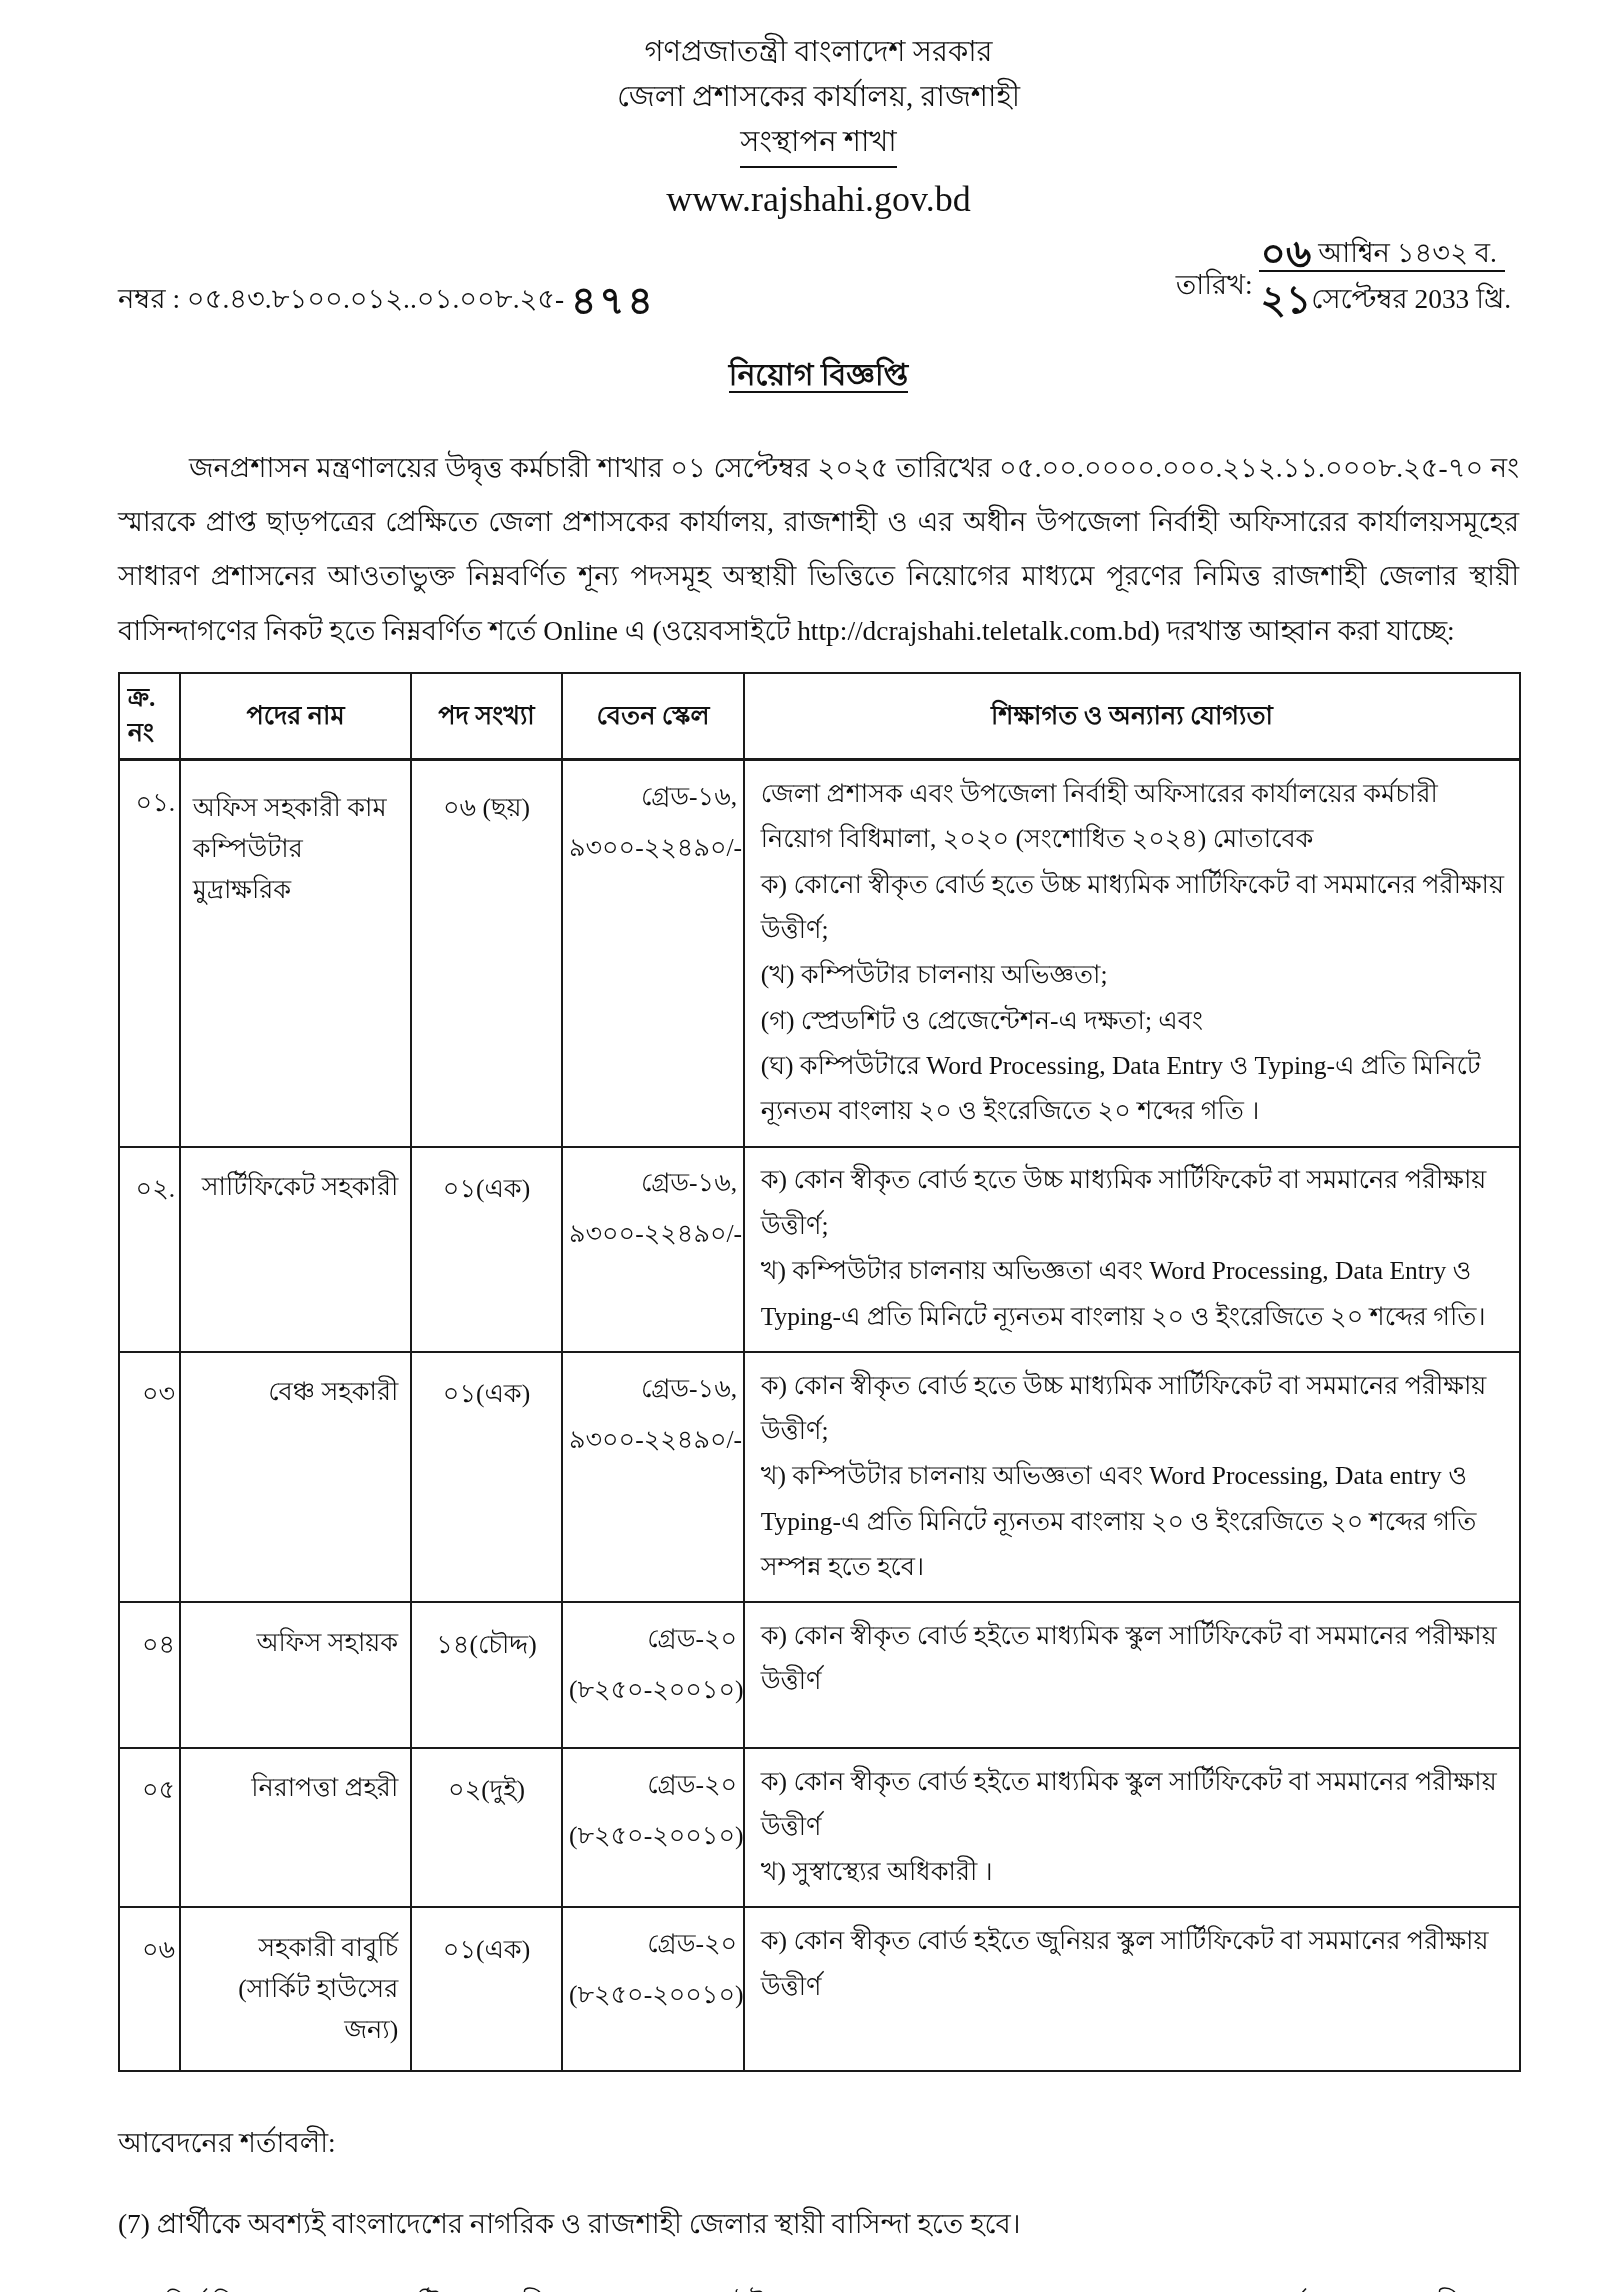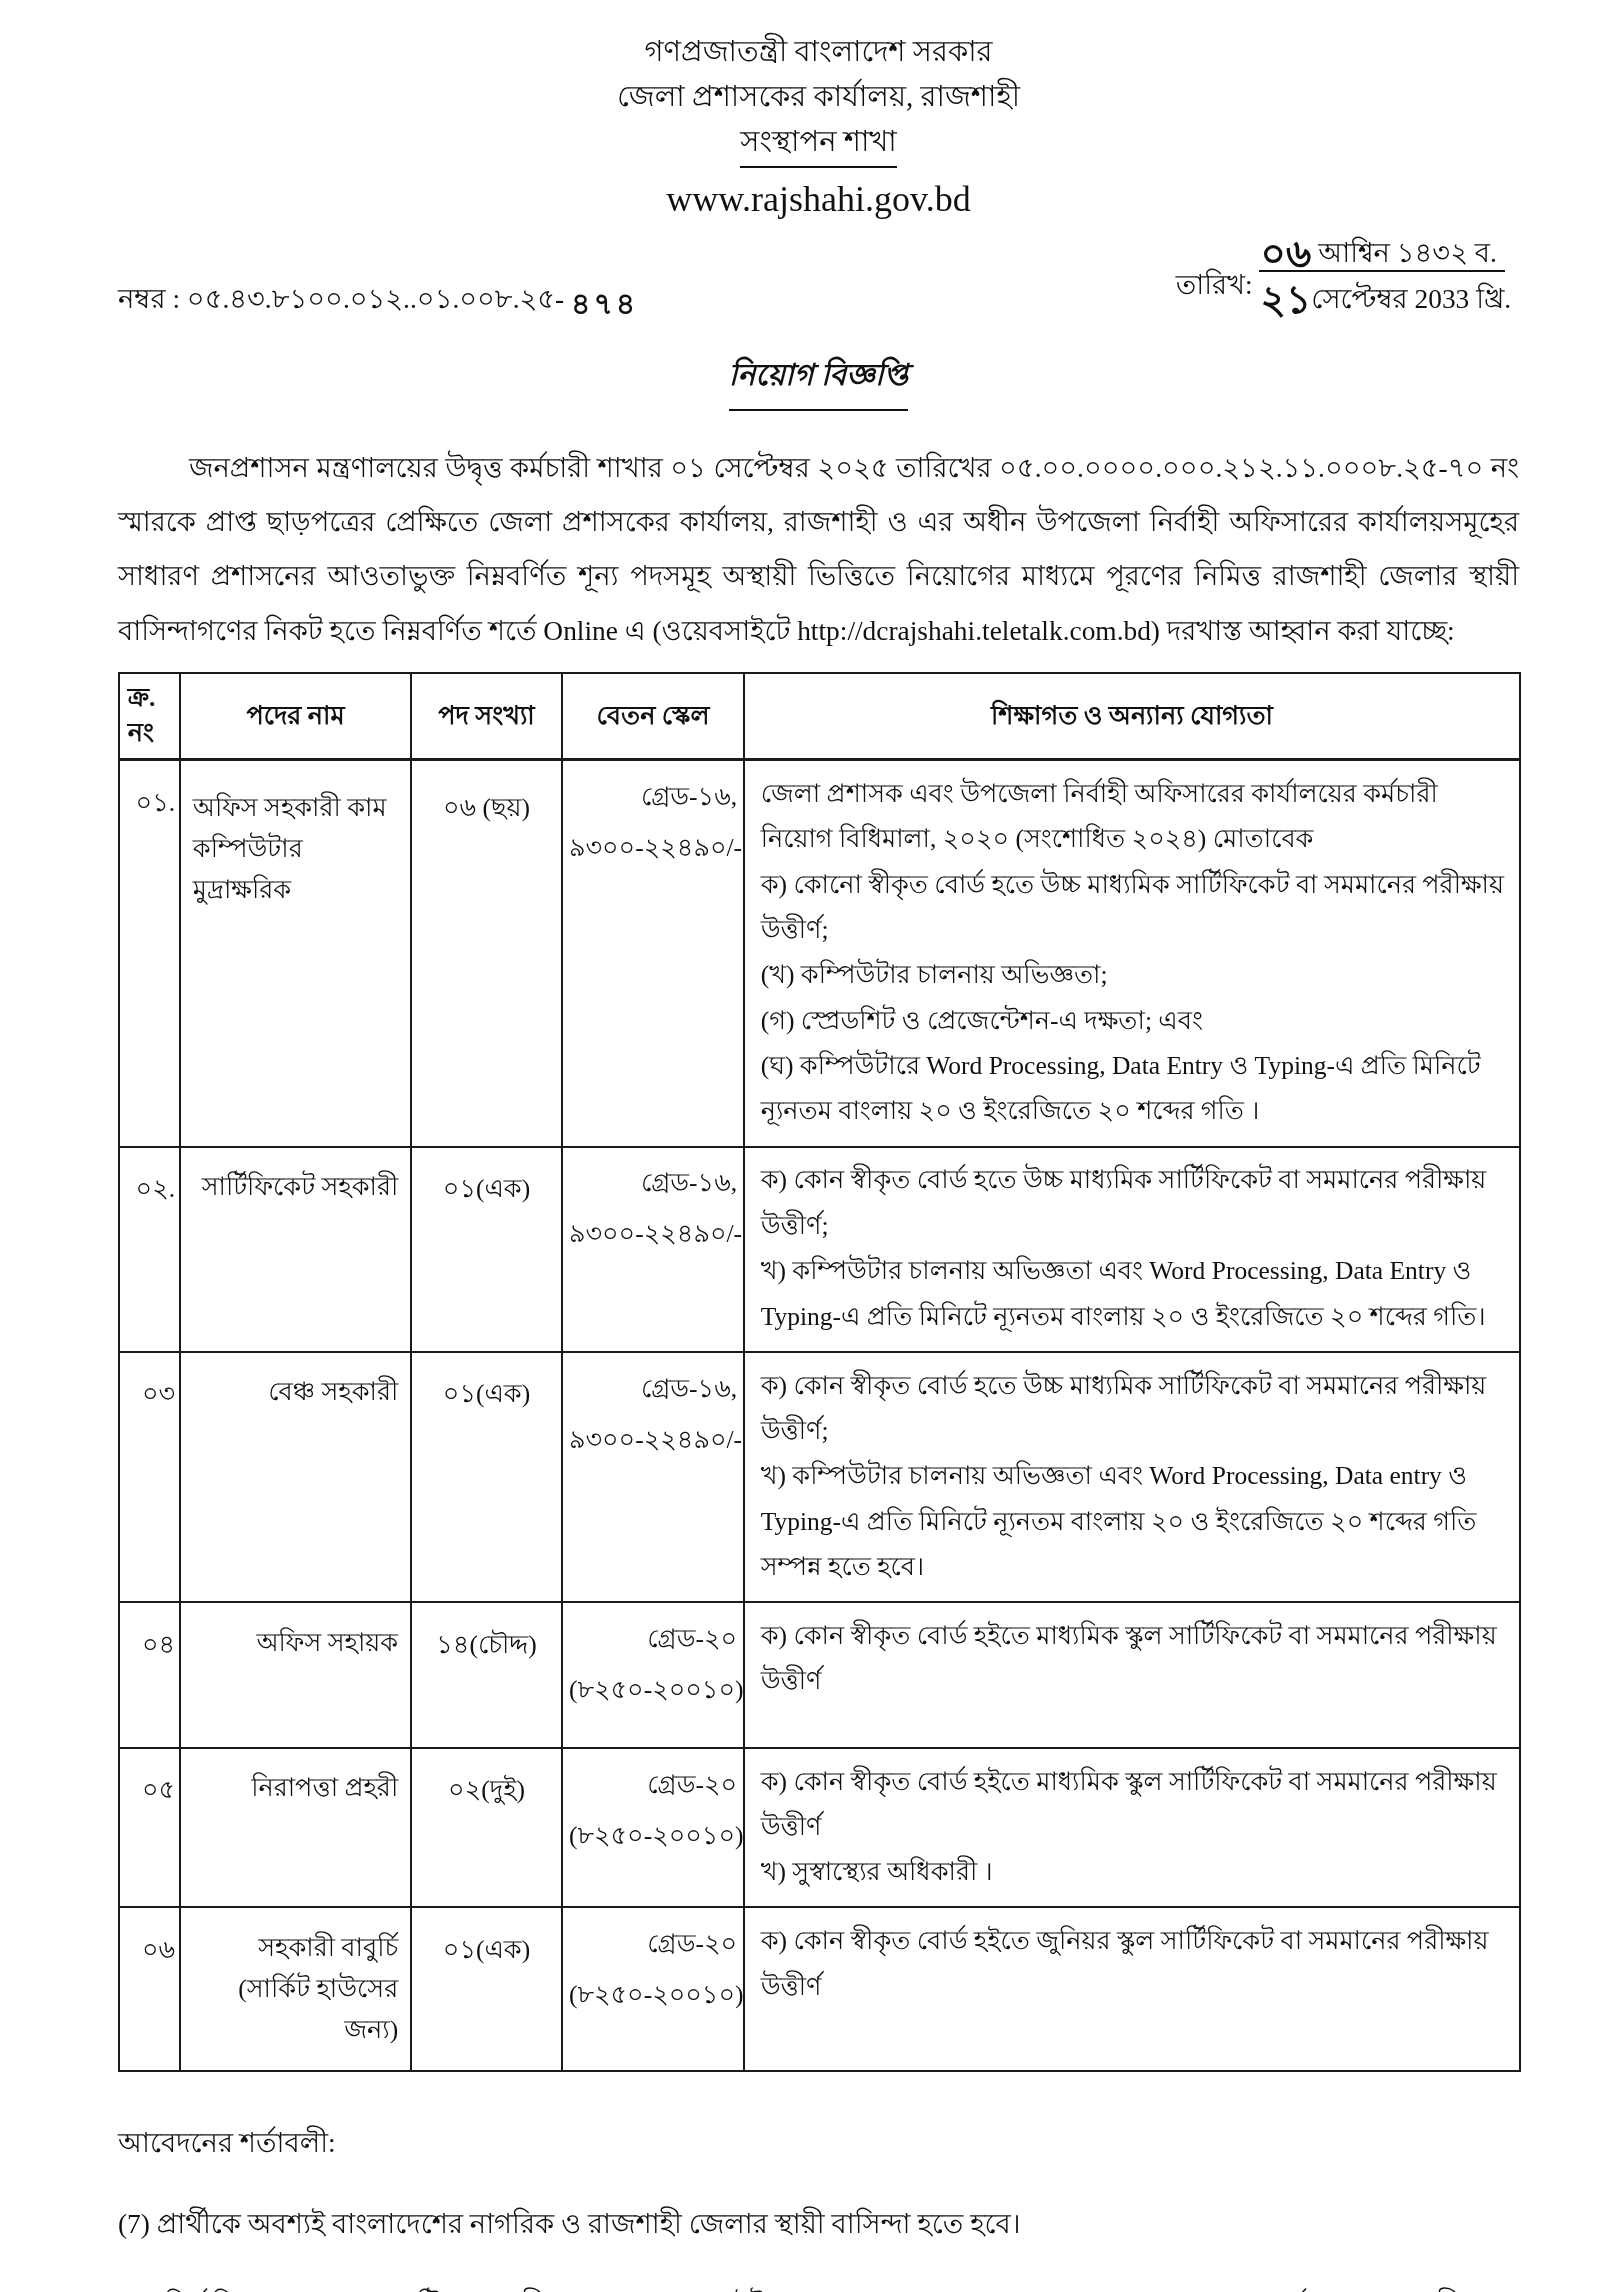--- a/index.html
+++ b/index.html
@@ -14,30 +14,30 @@
     padding:29px 102px 39px 118px;
     position:relative;
   }
   
   .doc-header { text-align:center; line-height:1.55; font-size:29px; }
   .doc-header .branch { display:inline-block; border-bottom:2px solid #111; padding-bottom:2px; }
   .doc-header .site { font-size:36px; margin-top:3.9px; }
   
   .memo-row { display:flex; justify-content:space-between; align-items:flex-end; margin-top:33px; }
   .memo-no { font-size:27.4px; white-space:nowrap; }
-  .handwritten { font-family:"DejaVu Sans",sans-serif; font-weight:bold; font-size:30px; letter-spacing:2.9px; line-height:1; vertical-align:-5.9px; }
+  .handwritten { font-family:"DejaVu Sans",sans-serif; font-weight:bold; font-size:39px; letter-spacing:2.9px; line-height:1; vertical-align:-5.9px; }
   .date-block { display:flex; align-items:flex-end; font-size:27.4px; margin-top:-29px; }
   .date-label { padding-bottom:13.7px; margin-right:5.9px; }
   .date-frac { display:inline-block; text-align:left; }
   .date-top { border-bottom:2.9px solid #111; padding:0 7.8px 2px 2px; white-space:nowrap; }
   .date-bottom { padding:2px 7.8px 0 2px; white-space:nowrap; }
   .hand-sm { font-family:"DejaVu Sans",sans-serif; font-weight:bold; font-size:39px; line-height:1; vertical-align:-4.9px; }
   
   .doc-title { text-align:center; font-size:30px; font-weight:bold; margin-top:27.4px; }
-  .doc-title span { border-bottom:2.9px double #111; padding-bottom:18px;font-style:italic; }
+  .doc-title span { border-bottom:2.9px double #111; padding-bottom:0; }
   
   .intro { font-size:27.4px; line-height:1.98; text-align:justify; text-indent:71px; margin-top:39px; }
   
   table.positions { border-collapse:collapse; width:1402px; margin-top:13.7px; table-layout:fixed; }
   table.positions th, table.positions td { border:2px solid #1a1a1a; font-size:25.5px; vertical-align:top; }
   table.positions th { font-weight:bold; padding:7.8px 5.9px; line-height:1.35; vertical-align:middle; }
   table.positions thead tr { border-bottom:3.9px solid #1a1a1a; }
   table.positions thead th { border-bottom:3.9px solid #1a1a1a; }
   col.c-sl { width:61px; } col.c-name { width:231px; } col.c-count { width:151px; }
   col.c-scale { width:182px; } col.c-qual { width:776px; }

